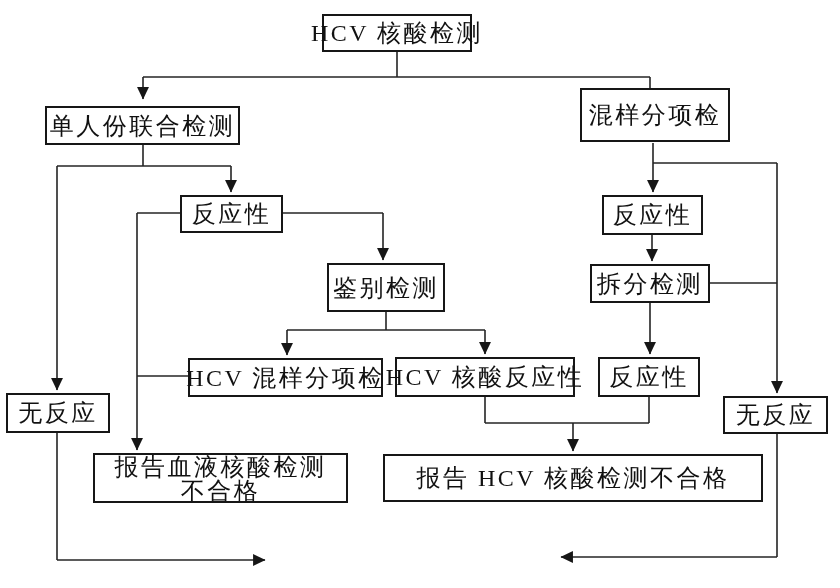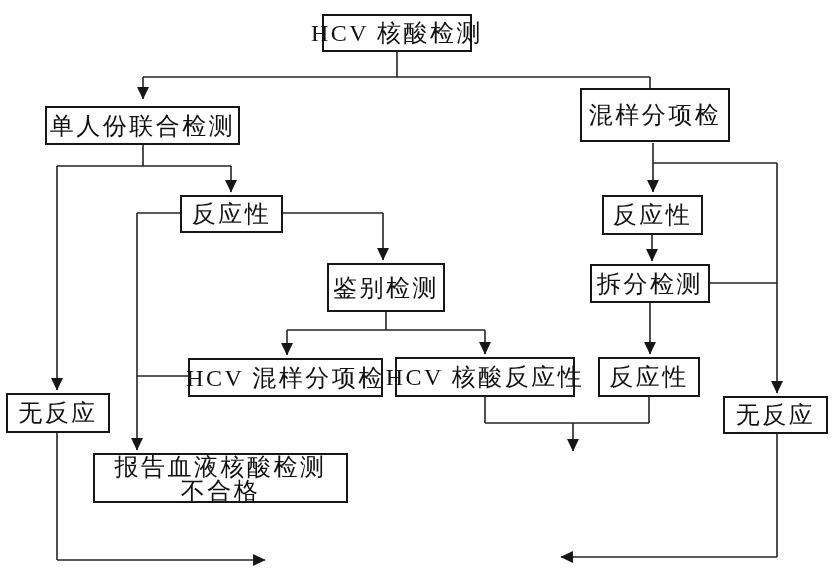--- a/index.html
+++ b/index.html
@@ -125,15 +125,16 @@
   <div class="node" style="left:598px; top:357px; width:102px; height:40px">反应性</div>
 
   <div class="node" style="left:6px;   top:393px; width:104px; height:40px">无反应</div>
 
   <div class="node" style="left:723px; top:396px; width:105px; height:38px">无反应</div>
 
   <div class="node wrap-clip" style="left:93px; top:453px; width:255px; height:50px">
     <span>报告血液核酸检测不合格</span>
   </div>
 
+  <div class="node" style="left:383px; top:454px; width:380px; height:48px">报告 HCV 核酸检测不合格</div>
 
 
 </div>
 
 </body></html>

